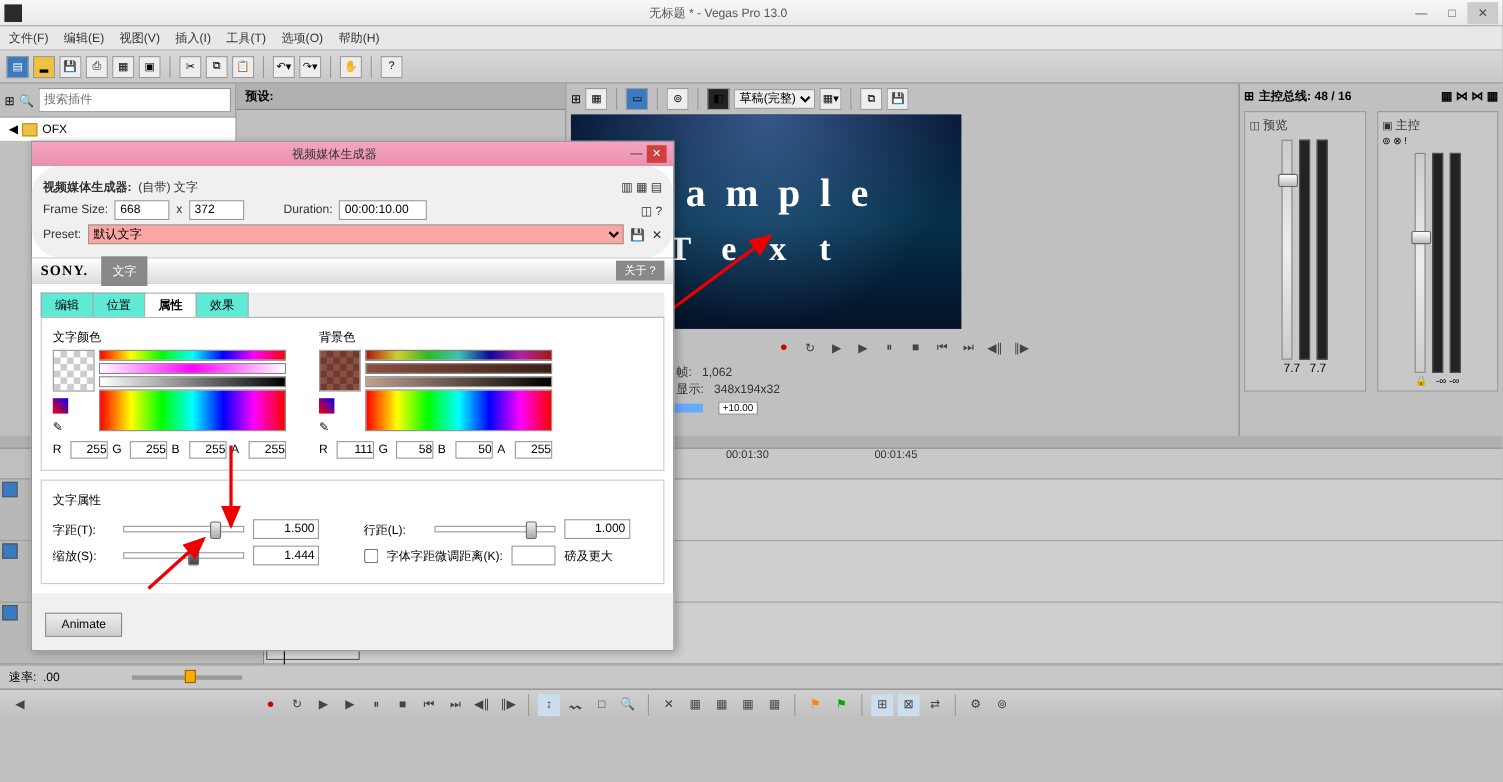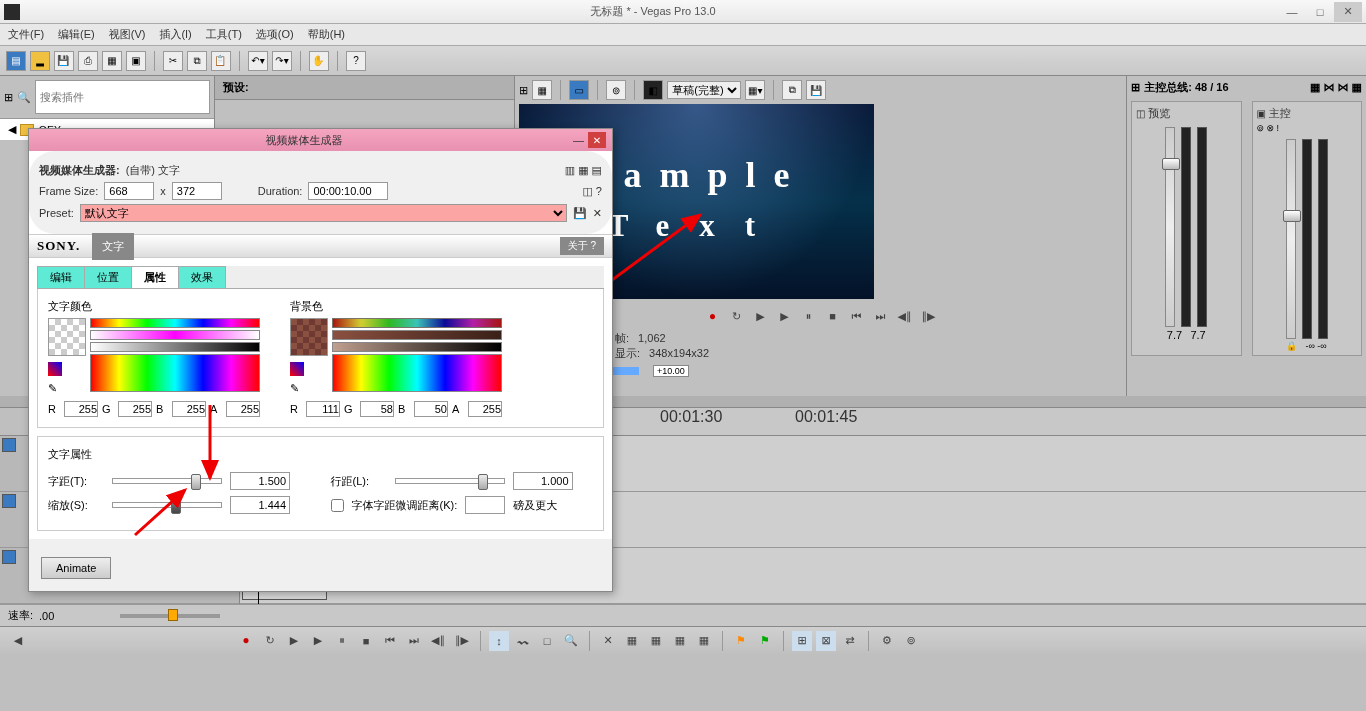--- a/index.html
+++ b/index.html
@@ -10,21 +10,21 @@
 .titlebar .winbtn { width: 28px; height: 20px; display: flex; align-items: center; justify-content: center; color: #555; }
 .titlebar .winbtn.close { background: #ccc; }
 .menubar { height: 22px; background: #e8e8e8; display: flex; gap: 14px; padding: 0 8px; align-items: center; color: #333; border-bottom: 1px solid #aaa; }
 .menubar span { cursor: default; }
 .toolbar { height: 30px; background: linear-gradient(#d8d8d8,#c8c8c8); display: flex; align-items: center; gap: 4px; padding: 0 6px; border-bottom: 1px solid #888; }
 .tb-btn { width: 20px; height: 20px; background: #eee; border: 1px solid #999; display: flex; align-items: center; justify-content: center; font-size: 10px; }
 .tb-sep { width: 1px; height: 20px; background: #999; margin: 0 4px; }
 .workspace { display: flex; height: 320px; }
 .left-pane { width: 215px; background: #c0c0c0; border-right: 1px solid #888; }
 .search-row { display: flex; align-items: center; padding: 4px; gap: 4px; border-bottom: 1px solid #999; }
-.search-row input { flex: 1; height: 34px; border: 1px solid #999; padding: 0 4px; background: #fff; font-family: Liberation Serif, serif; }
+.search-row input { flex: 1; height: 22px; border: 1px solid #999; padding: 0 4px; background: #fff; font-family: Liberation Serif, serif; }
 .preset-row { display: flex; align-items: center; padding: 4px 8px; background: #b0b0b0; border-bottom: 1px solid #888; }
 .folder-row { display: flex; align-items: center; gap: 4px; padding: 4px 8px; background: #fff; }
 .folder-icon { width: 14px; height: 12px; background: #f0c040; border: 1px solid #c09020; }
 .preview-panel { flex: 1; background: #c0c0c0; padding: 4px; }
 .preview-toolbar { height: 20px; display: flex; gap: 4px; align-items: center; }
 .preview-video { width: 355px; height: 195px; background: linear-gradient(180deg, #0a1a3a, #05304a 50%, #041228); position: relative; margin: 4px 0; overflow: hidden; }
 .light-rays { position: absolute; inset: 0; background: radial-gradient(ellipse at 50% 0%, rgba(120,180,255,0.4), transparent 70%); }
 .sample-text { position: absolute; width: 100%; text-align: center; color: #fff; font-family: "Times New Roman", serif; font-weight: bold; }
 .sample-text.l1 { top: 50px; font-size: 36px; letter-spacing: 18px; }
 .sample-text.l2 { top: 104px; font-size: 31px; letter-spacing: 30px; }
@@ -44,21 +44,21 @@
 .fader .knob { position: absolute; left: -4px; width: 18px; height: 12px; background: linear-gradient(#fff,#bbb); border: 1px solid #666; border-radius: 2px; }
 .meter { width: 10px; height: 200px; background: #222; border: 1px solid #555; }
 .db { text-align: center; margin-top: 2px; font-size: 10px; }
 .track-heads { width: 240px; background: #bfbfbf; border-right: 1px solid #888; }
 .track-head { height: 56px; border-bottom: 1px solid #999; background: #b8b8b8; position: relative; }
 .track-head .stub { position: absolute; left: 2px; top: 2px; width: 14px; height: 14px; background: #3a7ac0; border: 1px solid #555; }
 .scroll-mini { height: 12px; background: #b0b0b0; border-bottom: 1px solid #888; display: flex; align-items: center; }
 .mini-thumb { width: 30px; height: 8px; background: #ddd; border: 1px solid #888; margin-left: 250px; }
 .zoom-badge { background: #fff; border: 1px solid #888; font-size: 9px; padding: 0 3px; margin-left: 450px; }
 .ruler { height: 28px; background: #c8c8c8; border-bottom: 1px solid #888; display: flex; position: relative; }
-.ruler span { position: absolute; font-size: 16px; color: #333; top: 0; }
+.ruler span { position: absolute; font-size: 10px; color: #333; top: 0; }
 .tracks { position: relative; flex: 1; }
 .trk { height: 56px; border-bottom: 1px solid #999; background: #cfcfcf; position: relative; }
 .clip { position: absolute; top: 2px; height: 50px; border: 1px solid #555; font-size: 9px; color: #000; overflow: hidden; }
 .clip.text-clip { left: 2px; width: 85px; background: repeating-linear-gradient(45deg,#ccc,#ccc 4px,#aaa 4px,#aaa 8px); border: 1px solid #7a7a2a; }
 .clip.text-clip .lbl { background: #fff; font-size: 9px; }
 .clip.video-clip { left: 2px; width: 85px; background: #0a2a5a; color: #fff; }
 .clip.video-clip .lbl { background: #fff; color: #000; }
 .clip.audio-clip { left: 2px; width: 85px; background: #d8d8d8; }
 .playhead { position: absolute; left: 18px; top: 0; bottom: 0; width: 1px; background: #000; }
 .playhead::before { content:""; position:absolute; top:-2px; left:-5px; border:5px solid transparent; border-top:8px solid #000; }

